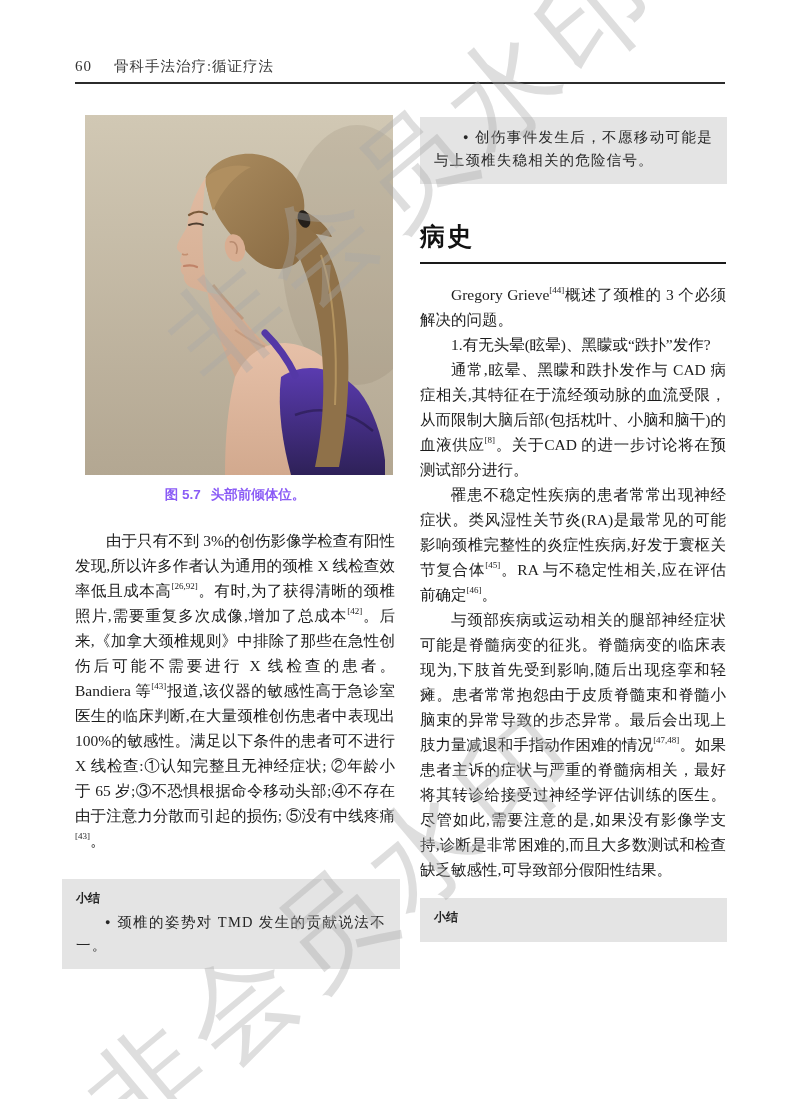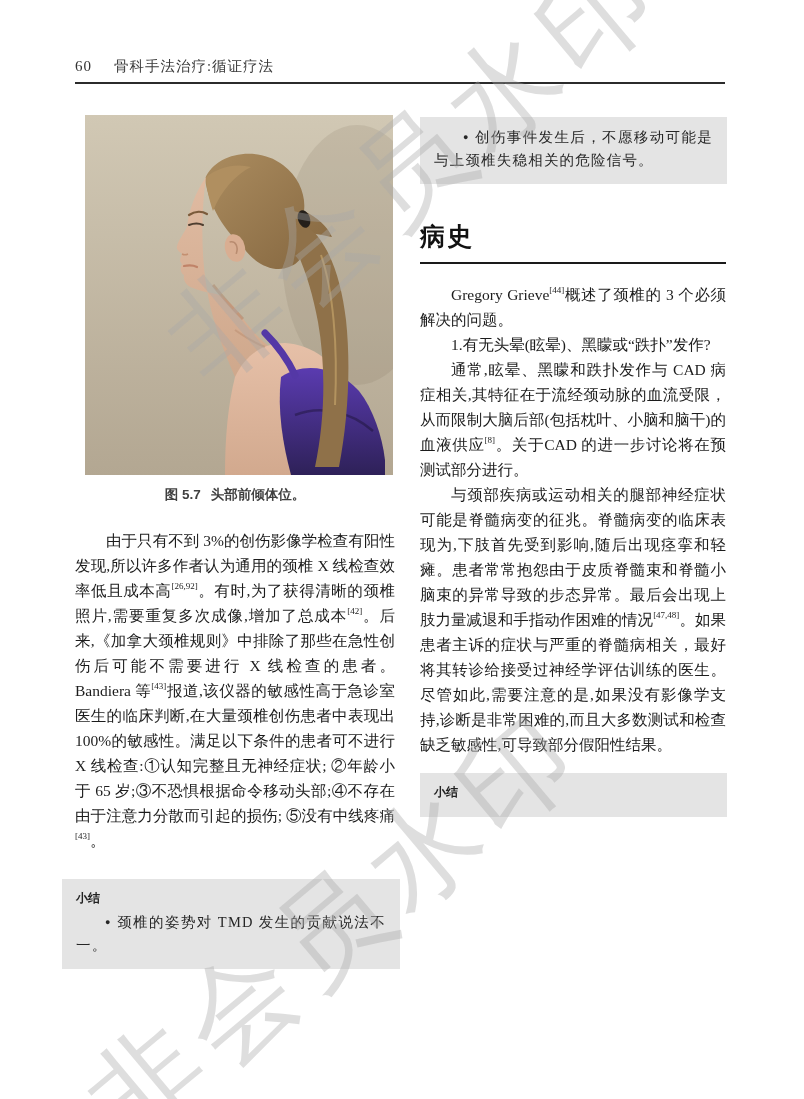--- a/index.html
+++ b/index.html
@@ -18,21 +18,21 @@
   .page-num{font-size:15px;color:#333;}
   .header-rule{
     position:absolute;left:75px;top:82px;width:650px;height:2px;background:#2b2b2b;
   }
   
   .col-left{position:absolute;left:75px;top:115px;width:320px;}
   .col-right{position:absolute;left:420px;top:115px;width:306px;}
   
   .photo-wrap{width:308px;height:360px;margin-left:10px;overflow:hidden;}
   .fig-caption{
-    text-align:center;font-size:13.5px;margin-top:11px;color:#404040;
+    text-align:center;font-size:13.5px;margin-top:11px;color:#8b5cf6;
   }
   .fig-caption .cap-label{font-family:"Liberation Sans","DejaVu Sans",sans-serif;font-weight:bold;margin-right:10px;}
   .fig-caption .cap-text{font-weight:bold;}
   
   .para{
     margin:0;font-size:15.5px;line-height:25px;text-align:justify;
     text-indent:2em;color:#1c1c1c;
   }
   .para.noindent{text-indent:0;}
   .col-left .para-flow{margin-top:24px;}
@@ -158,20 +158,21 @@
   <div class="summary-box box-top-right">
     <div>
         <p class="bullet">创伤事件发生后，不愿移动可能是与上颈椎失稳相关的危险信号。</p>
       </div>
   </div>
   <div class="section-heading">病史</div>
   <div class="para-flow">
       <p class="para">Gregory Grieve<sup>[44]</sup>概述了颈椎的 3 个必须解决的问题。</p>
       <p class="para">1.有无头晕(眩晕)、黑矇或“跌扑”发作?</p>
       <p class="para">通常,眩晕、黑矇和跌扑发作与 CAD 病症相关,其特征在于流经颈动脉的血流受限，从而限制大脑后部(包括枕叶、小脑和脑干)的血液供应<sup>[8]</sup>。关于CAD 的进一步讨论将在预测试部分进行。</p>
+      <p class="para">罹患不稳定性疾病的患者常常出现神经症状。类风湿性关节炎(RA)是最常见的可能影响颈椎完整性的炎症性疾病,好发于寰枢关节复合体<sup>[45]</sup>。RA 与不稳定性相关,应在评估前确定<sup>[46]</sup>。</p>
       <p class="para">与颈部疾病或运动相关的腿部神经症状可能是脊髓病变的征兆。脊髓病变的临床表现为,下肢首先受到影响,随后出现痉挛和轻瘫。患者常常抱怨由于皮质脊髓束和脊髓小脑束的异常导致的步态异常。最后会出现上肢力量减退和手指动作困难的情况<sup>[47,48]</sup>。如果患者主诉的症状与严重的脊髓病相关，最好将其转诊给接受过神经学评估训练的医生。尽管如此,需要注意的是,如果没有影像学支持,诊断是非常困难的,而且大多数测试和检查缺乏敏感性,可导致部分假阳性结果。</p>
     </div>
   <div class="summary-box box-bottom-right">
     <div class="box-title">小结</div>
   </div>
 </div>
 
 <div class="watermark wm-top">非会员水印</div>
 <div class="watermark wm-bottom">非会员水印</div>
 

